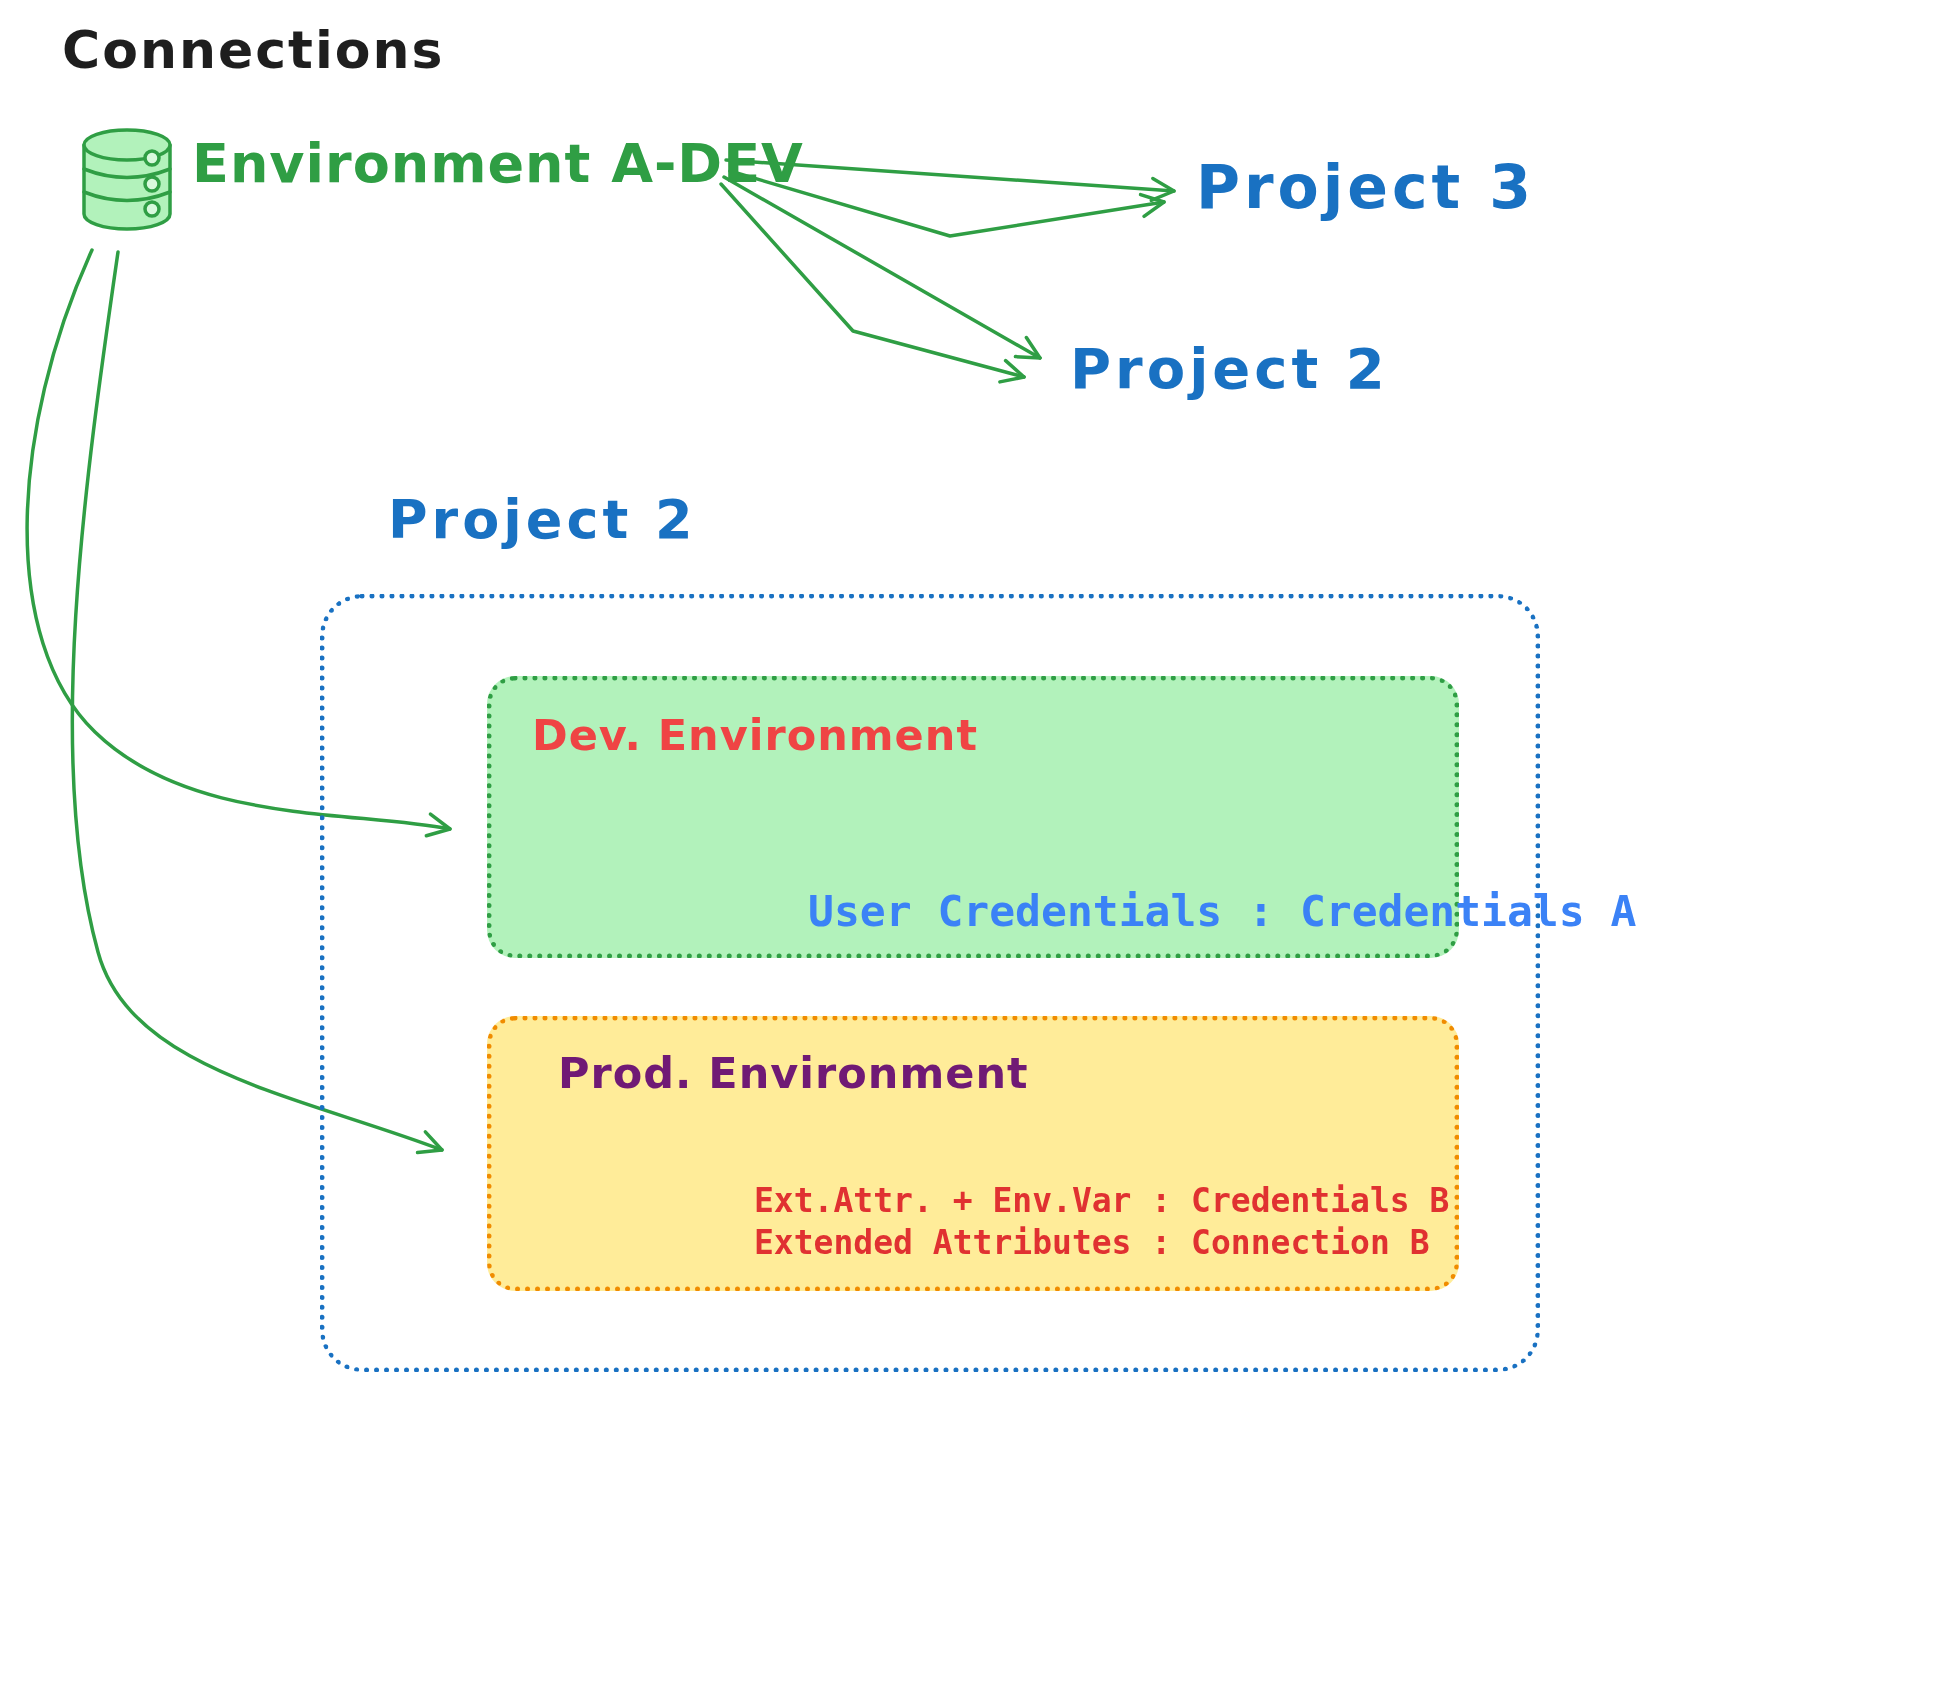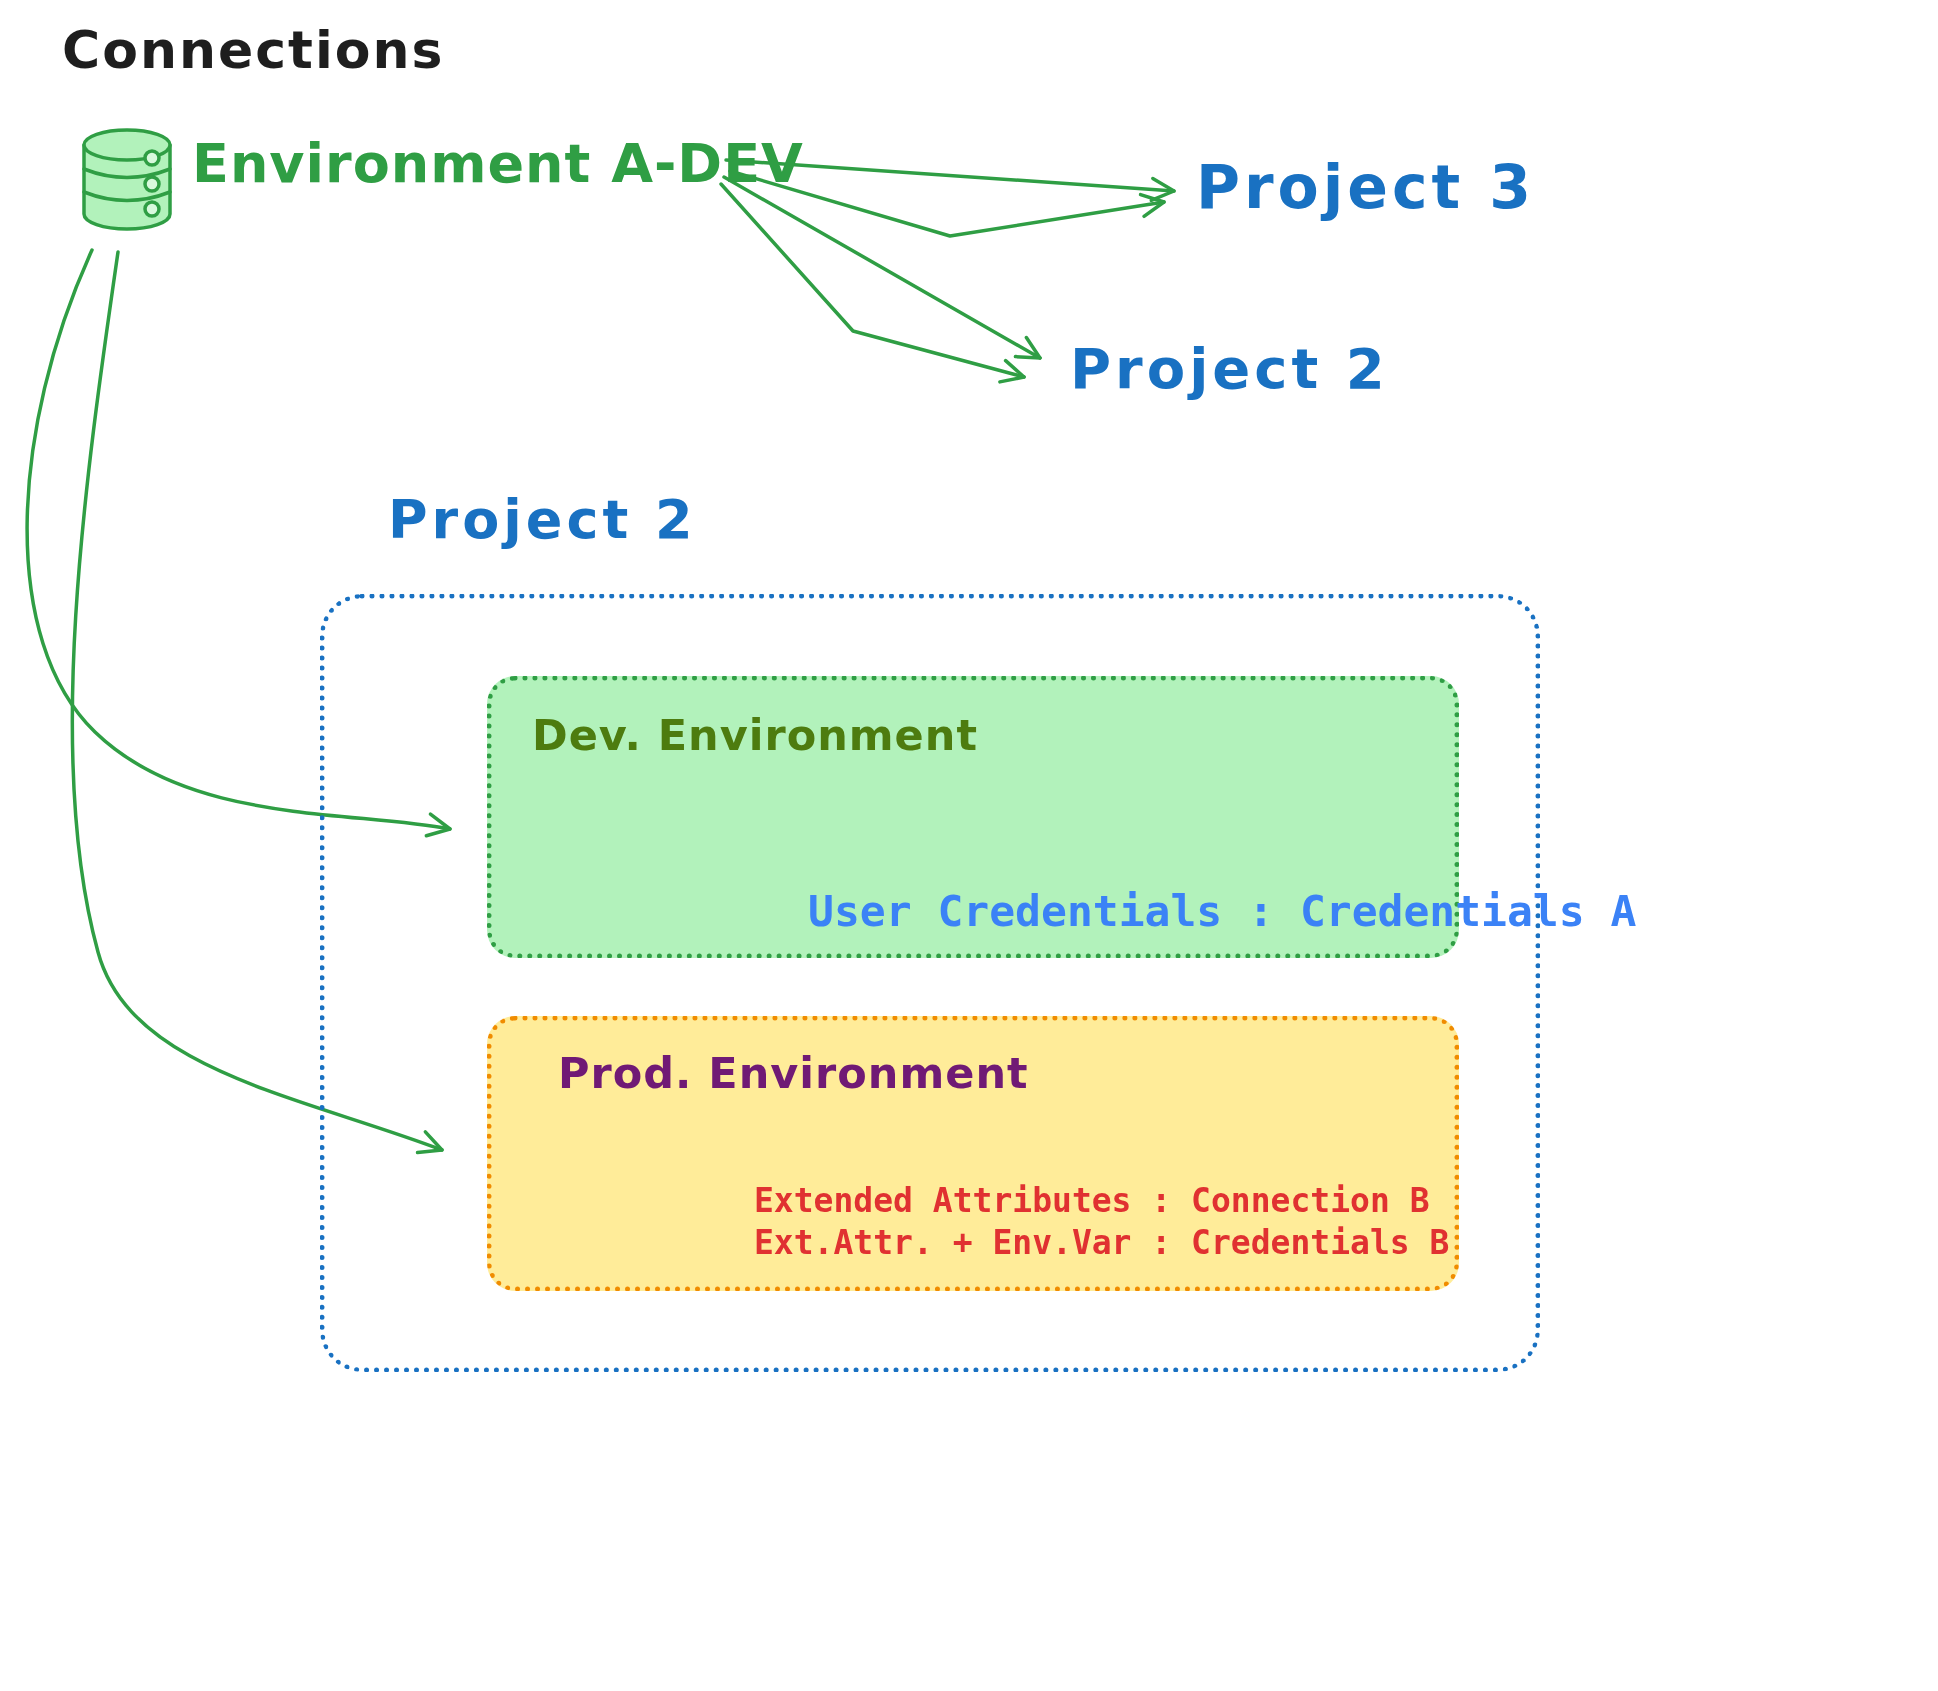--- a/index.html
+++ b/index.html
@@ -27,21 +27,21 @@
 
   .project-box {
     left: 320px; top: 594px; width: 1210px; height: 768px;
     border: 5px dotted #1971c2; border-radius: 42px;
     background: transparent;
   }
   .env-box { left: 487px; width: 962px; border-radius: 28px; }
   .dev-box  { top: 676px;  height: 272px; background: #b2f2bb; border: 5px dotted #2f9e44; }
   .prod-box { top: 1016px; height: 265px; background: #ffec99; border: 5px dotted #f08c00; }
 
-  .dev-title  { left: 532px; top: 710px;  font-size: 43px; color: #4d7c0f; letter-spacing: 1px; }
+  .dev-title  { left: 532px; top: 710px;  font-size: 43px; color: #ef4444; letter-spacing: 1px; }
   .prod-title { left: 558px; top: 1048px; font-size: 43px; color: #701a75; letter-spacing: 1px; }
 
   .dev-cred   { left: 808px; top: 886px;  font-size: 43px; color: #3b82f6; }
   .prod-lines { left: 754px; top: 1180px; font-size: 33px; color: #e03131; line-height: 42px; }
   .prod-lines div { white-space: nowrap; }
 
   svg.layer { position: absolute; left: 0; top: 0; }
 </style>
 </head>
 <body>
@@ -92,17 +92,17 @@
 
   <div class="abs project-box"></div>
 
   <div class="abs env-box dev-box"></div>
   <div class="abs hand dev-title">Dev. Environment</div>
   <div class="abs mono dev-cred">User Credentials : Credentials A</div>
 
   <div class="abs env-box prod-box"></div>
   <div class="abs hand prod-title">Prod. Environment</div>
   <div class="abs mono prod-lines">
+    <div>Ext.Attr. + Env.Var : Credentials B</div>
     <div>Extended Attributes : Connection B</div>
-    <div>Ext.Attr. + Env.Var : Credentials B</div>
   </div>
 
 </div>
 
 </body></html>

